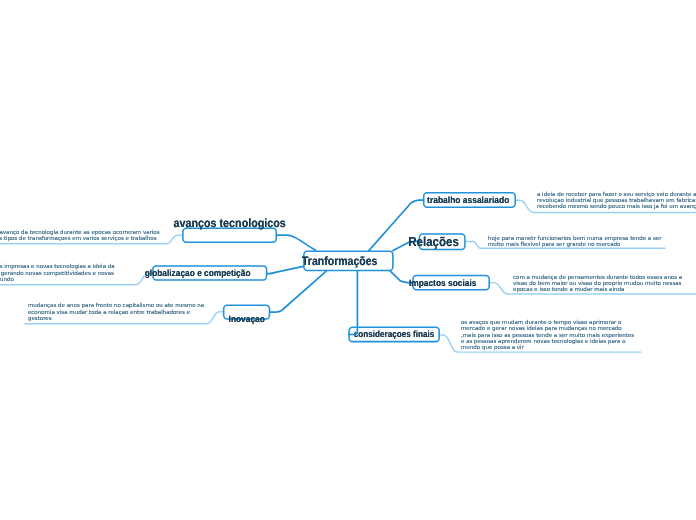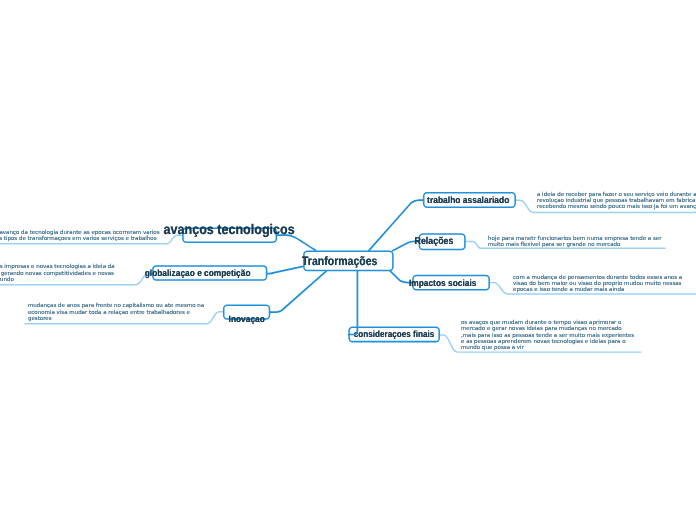--- a/index.html
+++ b/index.html
@@ -30,24 +30,24 @@
         font-family:"Liberation Sans",sans-serif;}
 
   .note{position:absolute;z-index:2;font-family:"DejaVu Sans",sans-serif;
         font-size:5.5px;line-height:6.3px;color:#41718d;
         text-shadow:0 0 0.35px rgba(65,113,141,0.85);}
   .note .nl{display:block;white-space:pre;position:relative;}
 
   
   #n-center{left:303px;top:250.3px;width:73px;height:21px;font-size:12.2px;letter-spacing:0px;justify-content:center;}
   #n-trabalho{left:422.8px;top:191.8px;width:91px;height:16.3px;font-size:9.1px;letter-spacing:0px;}
-  #n-relacoes{left:418.5px;top:233.1px;width:31px;height:17.2px;font-size:10px;letter-spacing:0px;}
+  #n-relacoes{left:418.5px;top:233.1px;width:31px;height:17.2px;font-size:13px;letter-spacing:0px;}
   #n-impactos{left:412.1px;top:274.6px;width:62px;height:16px;font-size:9.1px;letter-spacing:0px;}
   #n-consideracoes{left:348.2px;top:326.3px;width:91.9px;height:16.2px;font-size:9.1px;letter-spacing:0px;}
-  #n-avancos{left:182px;top:221px;width:95.2px;height:15.8px;font-size:14px;letter-spacing:0px;}
+  #n-avancos{left:182px;top:215px;width:95.2px;height:15.8px;font-size:12px;letter-spacing:0px;}
   #n-globalizacao{left:152px;top:265px;width:92px;height:15.9px;font-size:9.1px;letter-spacing:0px;}
   #n-inovacao{left:222.8px;top:304.3px;width:47.6px;height:29px;font-size:9.1px;letter-spacing:0px;}
 
   
   #t-trabalho{left:537px;top:191.5px;}
   #t-relacoes{left:488px;top:235.9px;}
   #t-impactos{left:513px;top:274.5px;}
   #t-consideracoes{left:461px;top:320.1px;}
   #t-avancos{left:-0.6px;top:229.8px;}
   #t-globalizacao{left:-0.3px;top:264.4px;}

